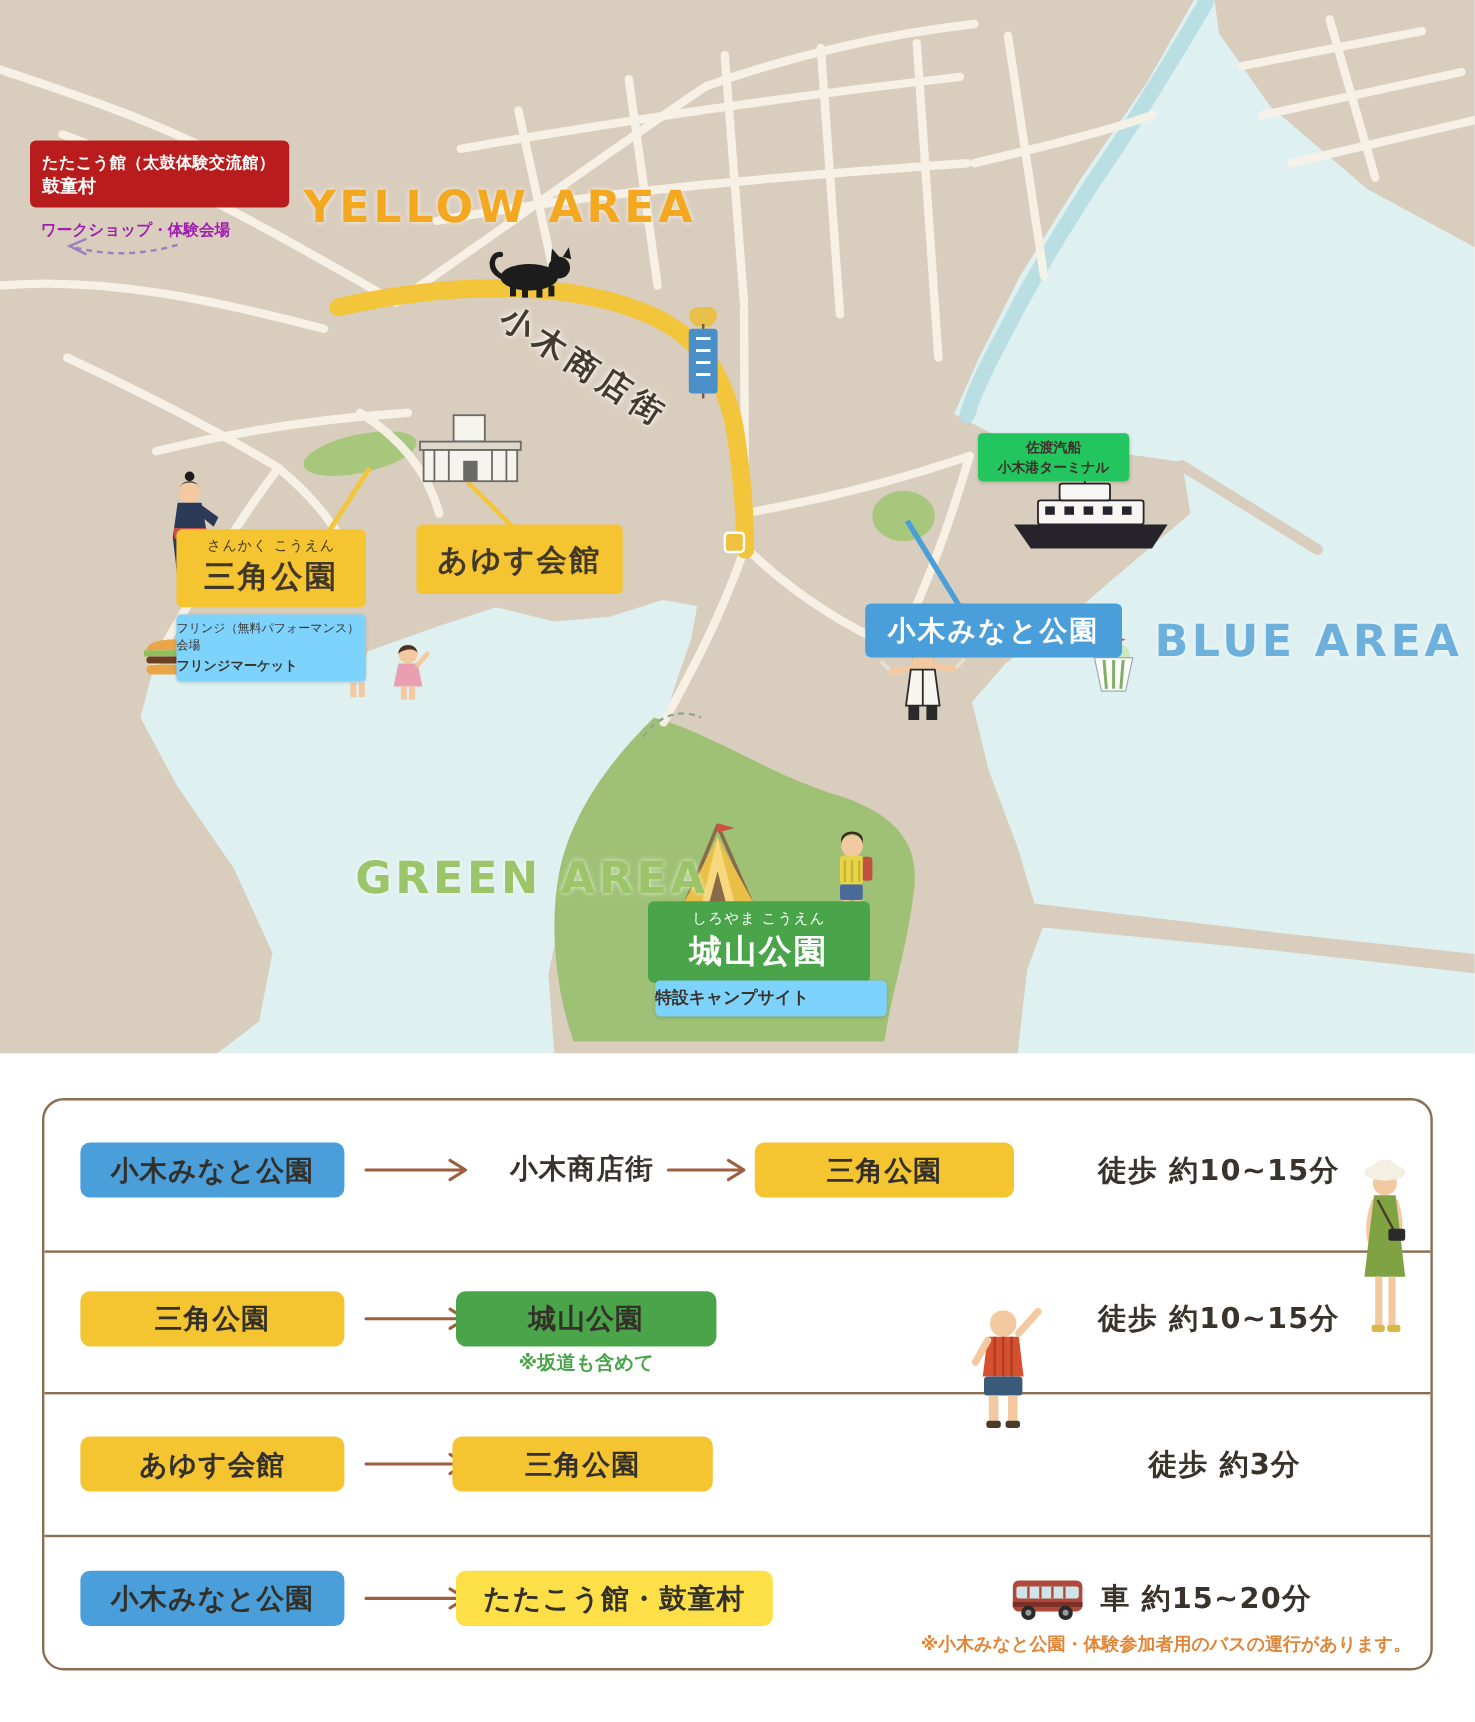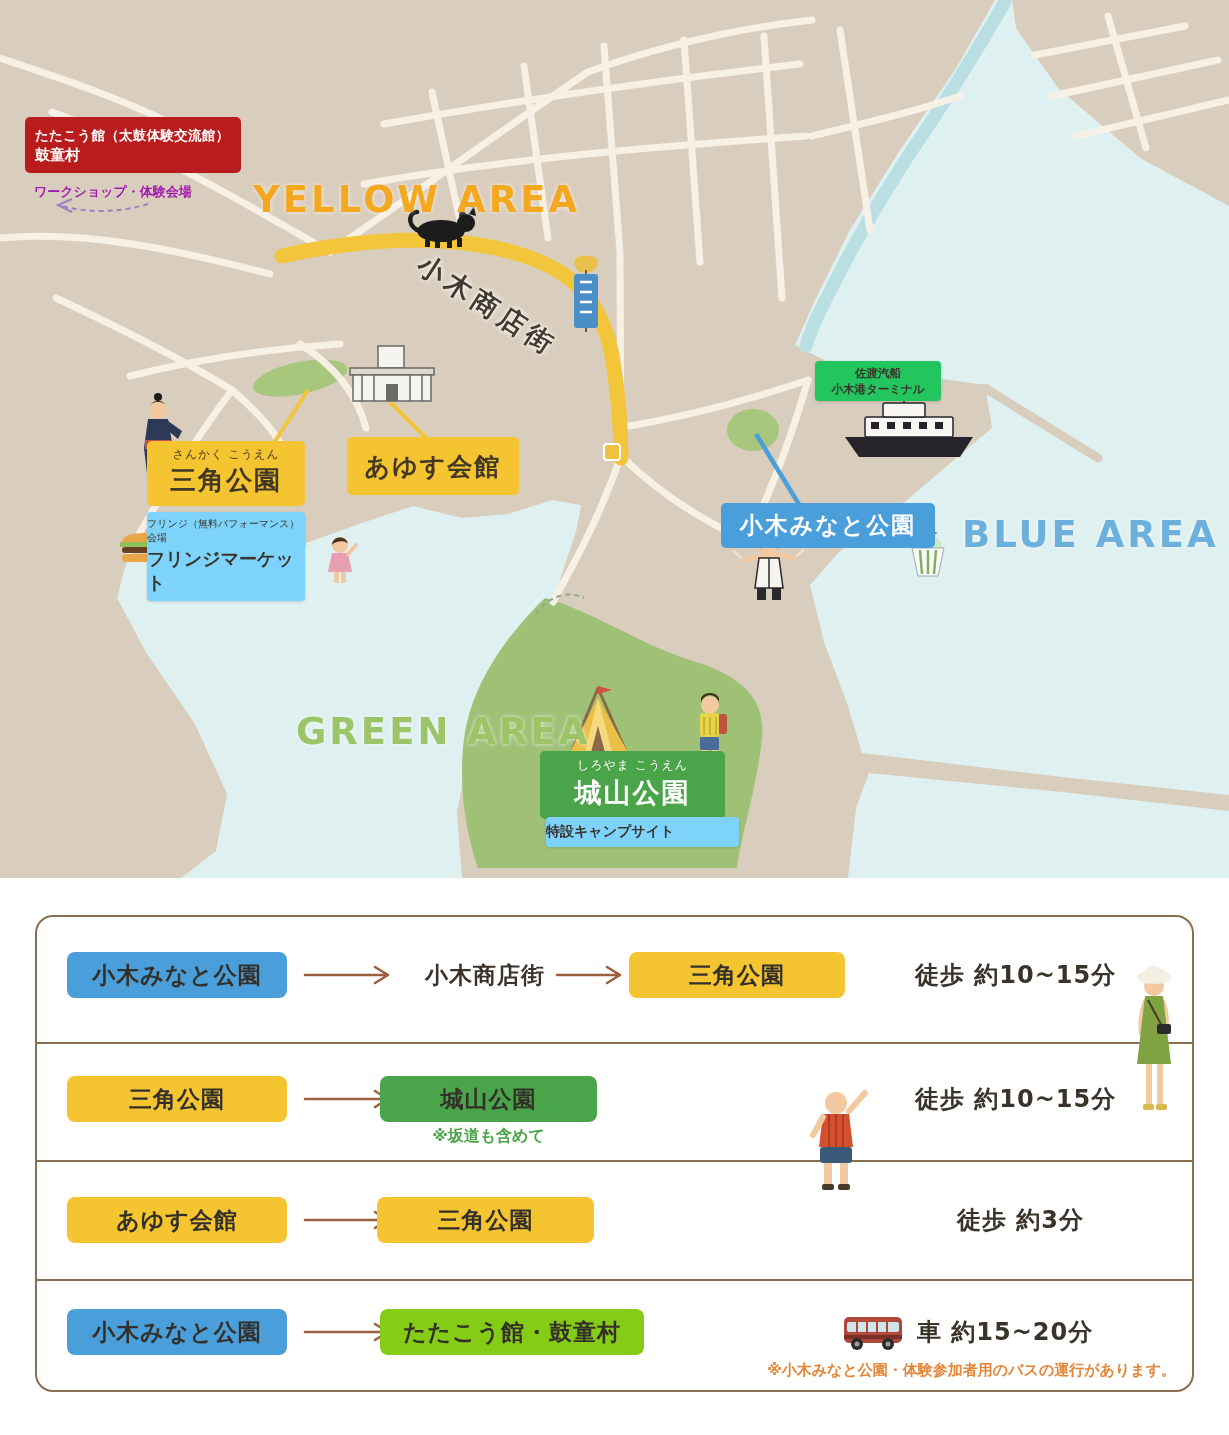--- a/index.html
+++ b/index.html
@@ -29,21 +29,21 @@
 
   
   .table{position:absolute;left:35px;top:915px;width:1159px;height:477px;background:#fff;
     border:2px solid #8a6f52;border-radius:18px}
   .divider{position:absolute;left:0;right:0;height:1.5px;background:#8a6f52}
   .pill{position:absolute;height:46px;border-radius:8px;display:flex;align-items:center;
     justify-content:center;font-size:23px;font-weight:bold;color:#33302a;letter-spacing:1px}
   .pill.blue{background:#4a9ed9}
   .pill.yellow{background:#f5c431}
   .pill.green{background:#4aa44a}
-  .pill.purple{background:#84cc16}
+  .pill.purple{background:#fde047}
   .plain-step{position:absolute;font-size:23px;font-weight:bold;color:#3a332b;text-align:center;
     letter-spacing:1px;line-height:28px}
   .duration{position:absolute;font-size:24px;font-weight:bold;color:#3a332b;white-space:nowrap;
     letter-spacing:1px;line-height:30px}
   .pill-note{position:absolute;font-size:16px;font-weight:bold;color:#4aa44a;text-align:center}
   .bus-note{position:absolute;right:16px;top:444px;font-size:15px;font-weight:bold;color:#e0873a;white-space:nowrap}
   .fig{position:absolute;z-index:2}
 </style>
 </head>
 <body>
@@ -235,38 +235,38 @@
       </g>
     </svg>
 
     
     <div class="tatakou">
       <span class="l1">たたこう館（太鼓体験交流館）</span>
       <span class="l2">鼓童村</span>
     </div>
     <div class="tatakou-note">ワークショップ・体験会場</div>
 
-    <div class="area-label" style="left:253px;top:178px;color:#f4a81f">YELLOW AREA</div>
+    <div class="area-label" style="left:253px;top:151px;color:#f4a81f">YELLOW AREA</div>
     <div class="area-label" style="left:962px;top:513px;color:#6db0dc">BLUE AREA</div>
     <div class="area-label" style="left:296px;top:710px;color:#9cc468">GREEN AREA</div>
 
     <div class="shotengai">小木商店街</div>
 
     <div class="terminal">
       <div>佐渡汽船</div>
       <div>小木港ターミナル</div>
     </div>
 
     <div class="mapbox" style="left:147px;top:441px;width:158px;background:#f5c431;color:#423827">
       <span class="furi">さんかく こうえん</span>
       <span class="nm">三角公園</span>
     </div>
     <div class="subbox" style="left:147px;top:512px;width:158px;padding:5px 0 6px">
       <div style="font-size:10px;letter-spacing:0">フリンジ（無料パフォーマンス）会場</div>
-      <div style="font-size:18px;font-weight:bold;margin-top:2px">フリンジマーケット</div>
+      <div style="font-size:11px;font-weight:bold;margin-top:2px">フリンジマーケット</div>
     </div>
 
     <div class="mapbox" style="left:347px;top:437px;width:172px;height:58px;background:#f5c431;color:#423827;
          display:flex;align-items:center;justify-content:center;font-size:25px;font-weight:bold;letter-spacing:2px">あゆす会館</div>
 
     <div class="mapbox" style="left:721px;top:503px;width:214px;height:45px;background:#4a9ed9;color:#fff;
          display:flex;align-items:center;justify-content:center;font-size:23px;font-weight:bold;letter-spacing:2px">小木みなと公園</div>
 
     <div class="mapbox" style="left:540px;top:751px;width:185px;background:#4aa44a;color:#fff">
       <span class="furi" style="font-size:12px">しろやま こうえん</span>

